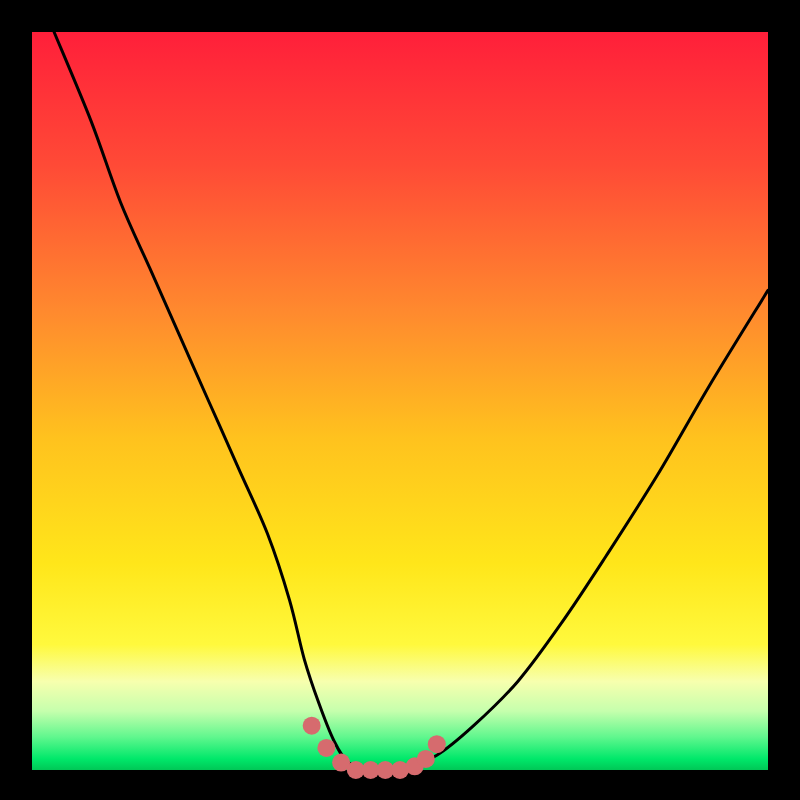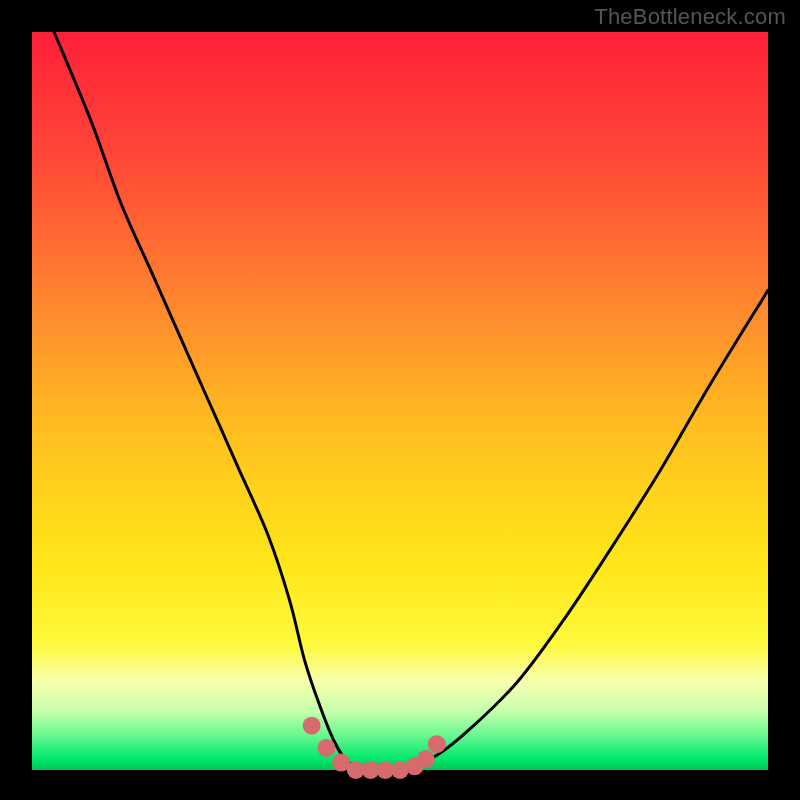--- a/index.html
+++ b/index.html
@@ -27,21 +27,20 @@
     z-index: 50;
   }
   svg {
     display: block;
   }
 </style>
 </head>
 <body>
 
 <div class="frame">
-  <div class="watermark">TheBottleneck.com</div>
 
   <svg id="chart-svg" width="800" height="800" viewBox="0 0 800 800">
     <defs>
       <linearGradient id="bg-grad" x1="0" y1="0" x2="0" y2="1">
           <stop offset="0.00%" stop-color="#ff1f3a"></stop>
           <stop offset="18.00%" stop-color="#ff4a36"></stop>
           <stop offset="38.00%" stop-color="#ff8a2e"></stop>
           <stop offset="55.00%" stop-color="#ffc21e"></stop>
           <stop offset="72.00%" stop-color="#ffe61a"></stop>
           <stop offset="83.00%" stop-color="#fff93d"></stop>

